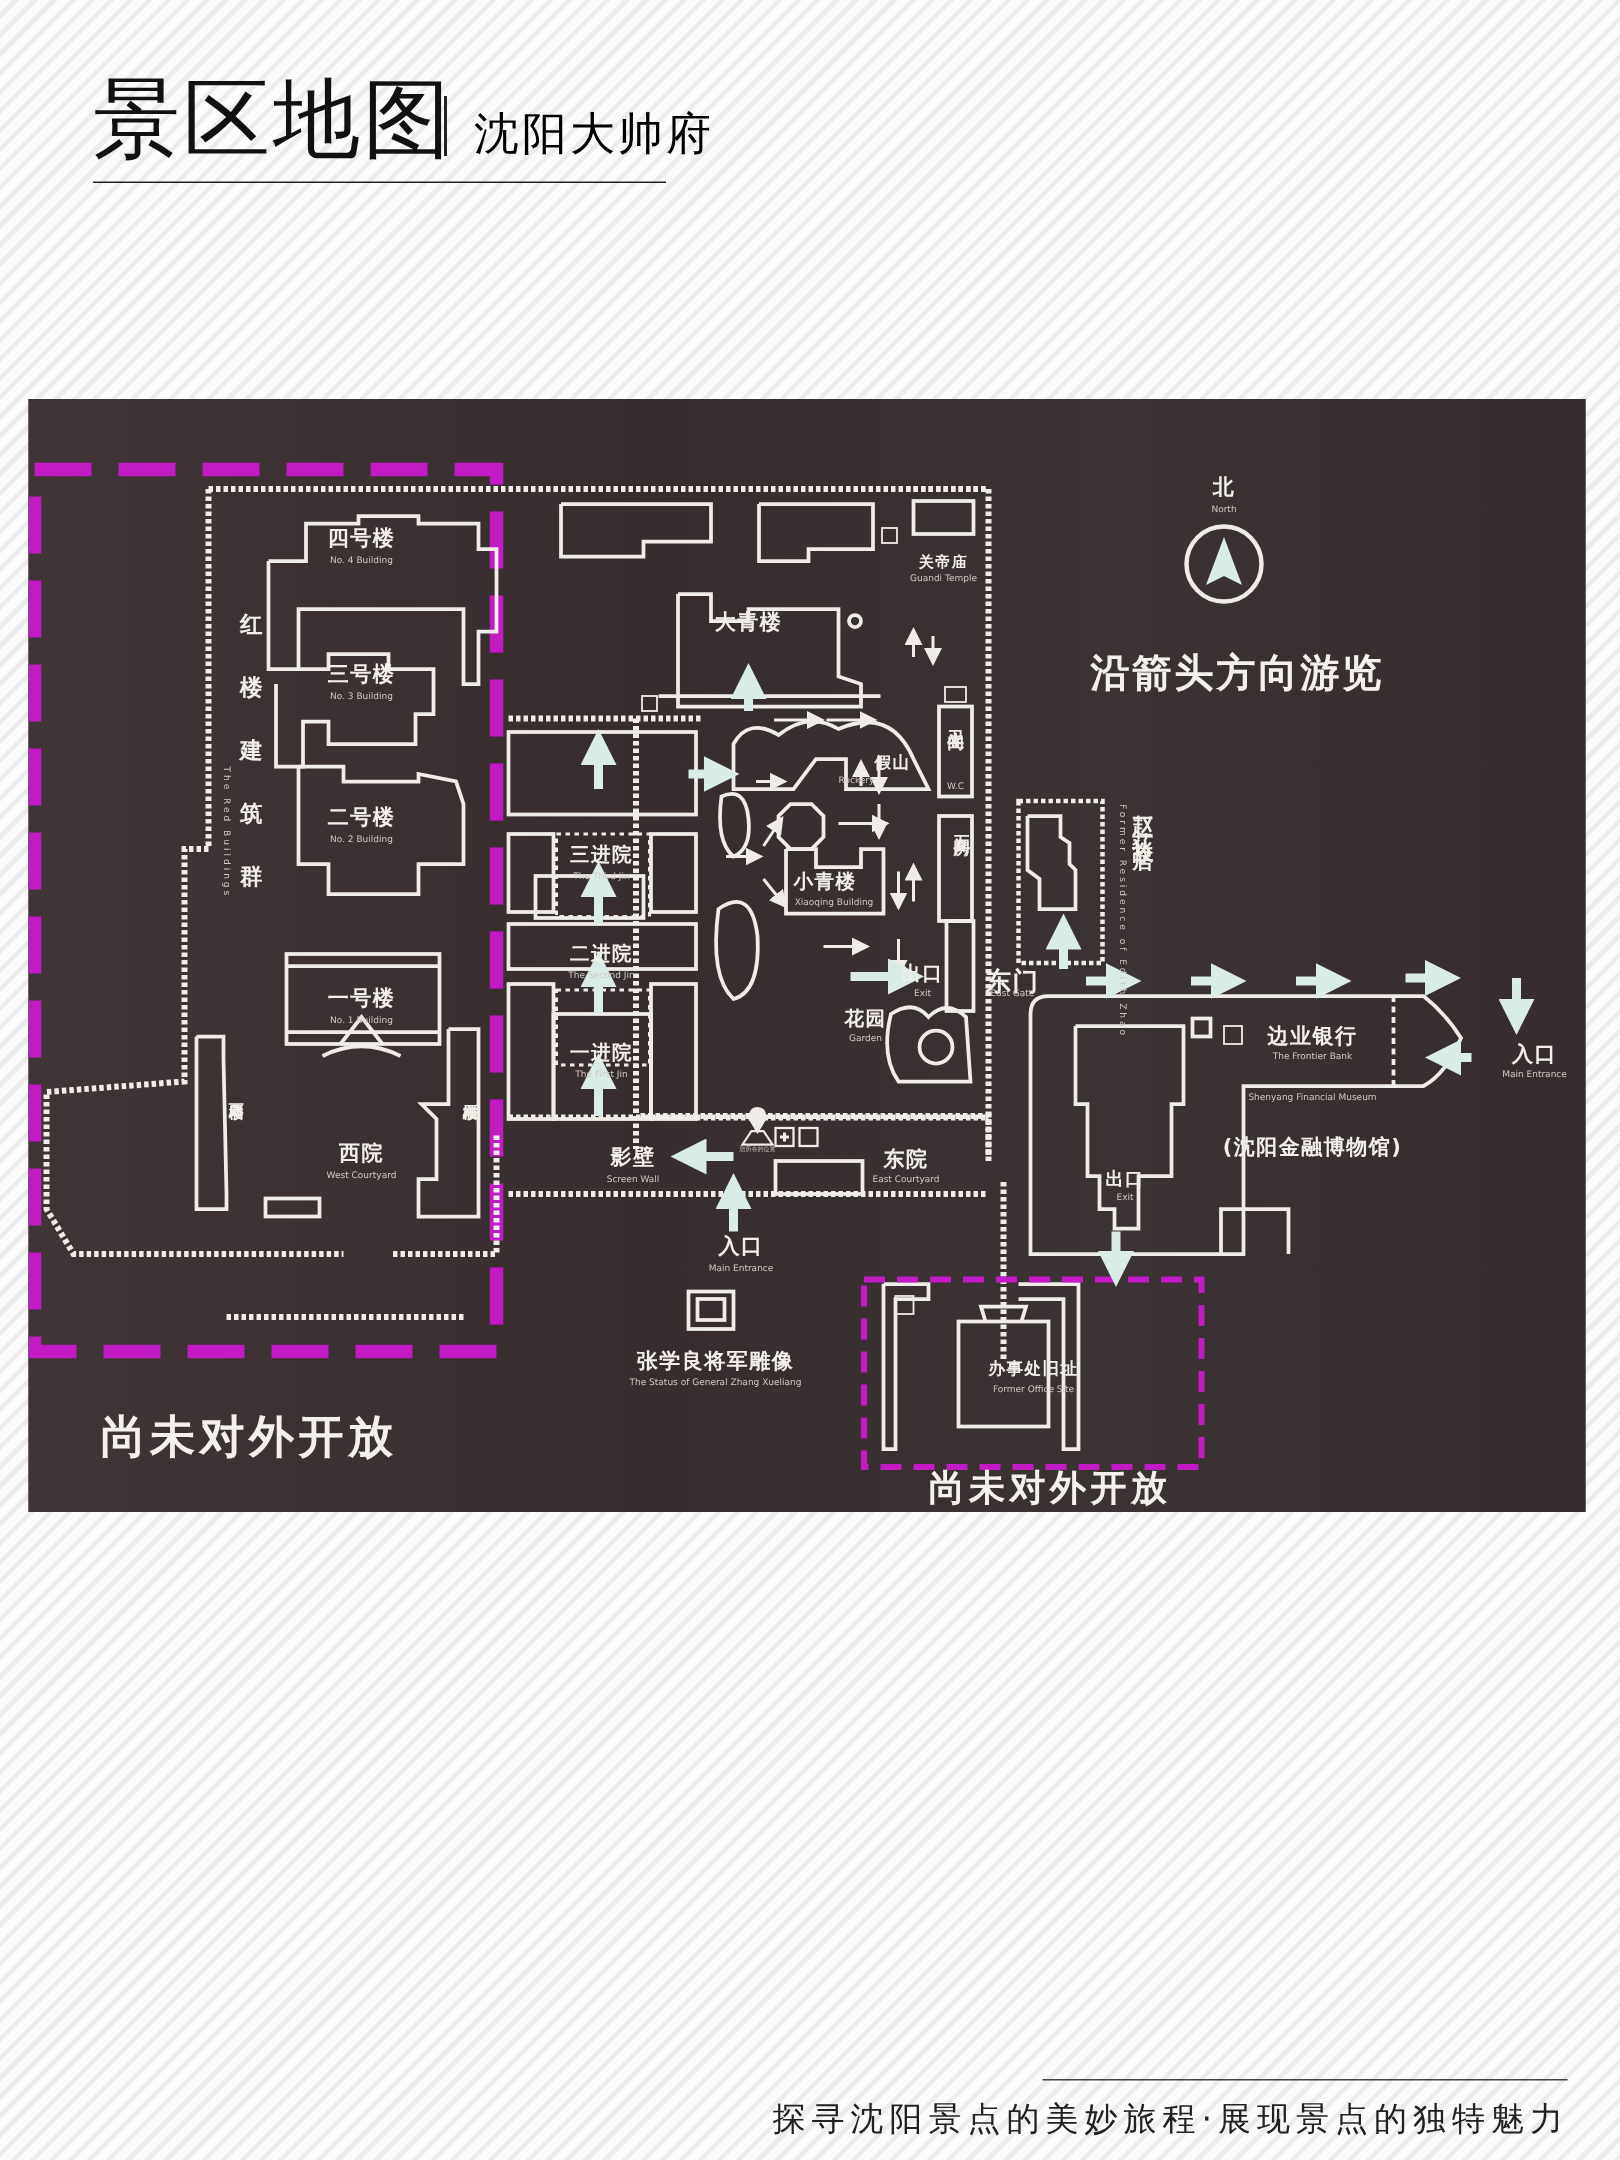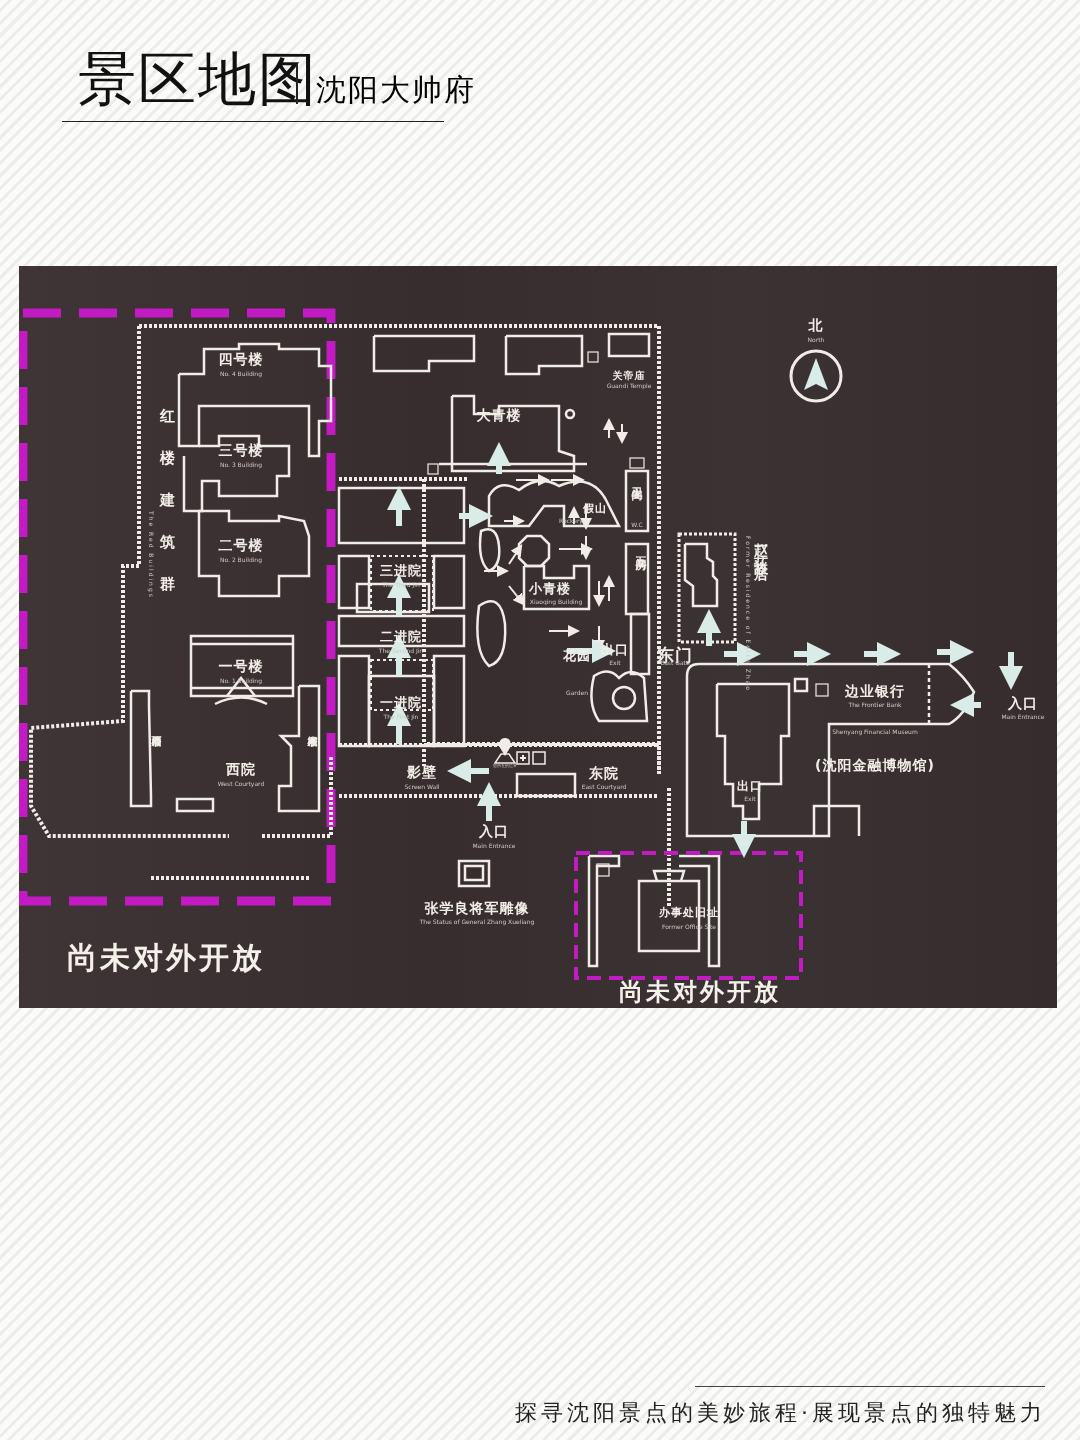--- a/index.html
+++ b/index.html
@@ -2,21 +2,21 @@
 <html><head>
 <meta charset="utf-8">
 <style>
   html,body{margin:0;padding:0;}
   body{
     width:1080px;height:1440px;position:relative;overflow:hidden;
     background-color:#f4f4f2;
     background-image:repeating-linear-gradient(135deg,#fbfbfa 0px,#fbfbfa 6px,#ececea 6px,#ececea 9px);
     font-family:"DejaVu Sans","Liberation Sans",sans-serif;
   }
-  .header-title{position:absolute;left:62px;top:44px;font-size:58px;color:#111;letter-spacing:2px;line-height:70px;margin-left:16px;}
+  .header-title{position:absolute;left:62px;top:44px;font-size:58px;color:#111;letter-spacing:2px;line-height:70px;}
   .header-divider{position:absolute;left:296px;top:64px;width:2px;height:40px;background:#222;}
   .header-sub{position:absolute;left:316px;top:70px;font-size:30px;color:#000000;letter-spacing:2px;line-height:40px;}
   .header-rule{position:absolute;left:62px;top:121px;width:382px;height:1px;background:#222;}
 
   .map{position:absolute;left:19px;top:266px;width:1038px;height:742px;background:#3a3032;overflow:hidden;
        background-image:linear-gradient(90deg,#3f3536 0%,#372d2f 40%,#3b3234 70%,#362c2e 100%);}
   .map svg{position:absolute;left:0;top:0;}
   .lbl{position:absolute;color:#f2efe9;white-space:nowrap;text-align:center;transform:translateX(-50%);line-height:1.1;}
   .zh{font-size:14px;font-weight:bold;letter-spacing:1px;}
   .en{font-size:6px;color:#cfcac4;}
@@ -219,20 +219,21 @@
     <g>
       <rect x="797" y="418" width="12" height="12" fill="none" stroke="#f0ede8" stroke-width="1.2"></rect>
     </g>
     <g>
       <rect x="578" y="598" width="12" height="12" fill="none" stroke="#f0ede8" stroke-width="1.2"></rect>
     </g>
   </svg>
 
   <div class="lbl zh" style="left:797px;top:52px;">北</div>
   <div class="lbl en" style="left:797px;top:71px;">North</div>
+  <div class="guide">沿箭头方向游览</div>
 
   <div class="lbl zh vert" style="left:140px;top:130px;font-size:15px;letter-spacing:42px;">红楼建筑群</div>
   <div class="lbl en vert" style="left:128px;top:245px;">The Red Buildings</div>
 
   <div class="lbl zh" style="left:222px;top:86px;">四号楼</div>
   <div class="lbl en" style="left:222px;top:105px;">No. 4 Building</div>
   <div class="lbl zh" style="left:222px;top:177px;">三号楼</div>
   <div class="lbl en" style="left:222px;top:196px;">No. 3 Building</div>
   <div class="lbl zh" style="left:222px;top:272px;">二号楼</div>
   <div class="lbl en" style="left:222px;top:291px;">No. 2 Building</div>
@@ -258,21 +259,21 @@
   <div class="lbl en" style="left:382px;top:382px;">The Second Jin</div>
   <div class="lbl zh" style="left:382px;top:430px;font-size:13px;">一进院</div>
   <div class="lbl en" style="left:382px;top:448px;">The First Jin</div>
 
   <div class="lbl zh" style="left:531px;top:316px;font-size:13px;">小青楼</div>
   <div class="lbl en" style="left:537px;top:333px;">Xiaoqing Building</div>
   <div class="lbl zh" style="left:596px;top:377px;font-size:13px;">出口</div>
   <div class="lbl en" style="left:596px;top:394px;">Exit</div>
   <div class="lbl zh" style="left:656px;top:380px;font-size:17px;">东门</div>
   <div class="lbl en" style="left:656px;top:394px;">East Gate</div>
-  <div class="lbl zh" style="left:558px;top:383px;font-size:13px;">花园</div>
+  <div class="lbl zh" style="left:558px;top:407px;font-size:13px;">花园</div>
   <div class="lbl en" style="left:558px;top:424px;">Garden</div>
 
   <div class="lbl zh" style="left:403px;top:499px;">影壁</div>
   <div class="lbl en" style="left:403px;top:518px;">Screen Wall</div>
   <div class="lbl en" style="left:486px;top:498px;font-size:4px;">您所在的位置</div>
   <div class="lbl zh" style="left:585px;top:500px;">东院</div>
   <div class="lbl en" style="left:585px;top:518px;">East Courtyard</div>
   <div class="lbl zh" style="left:475px;top:558px;">入口</div>
   <div class="lbl en" style="left:475px;top:577px;">Main Entrance</div>
   <div class="lbl zh" style="left:458px;top:635px;">张学良将军雕像</div>

